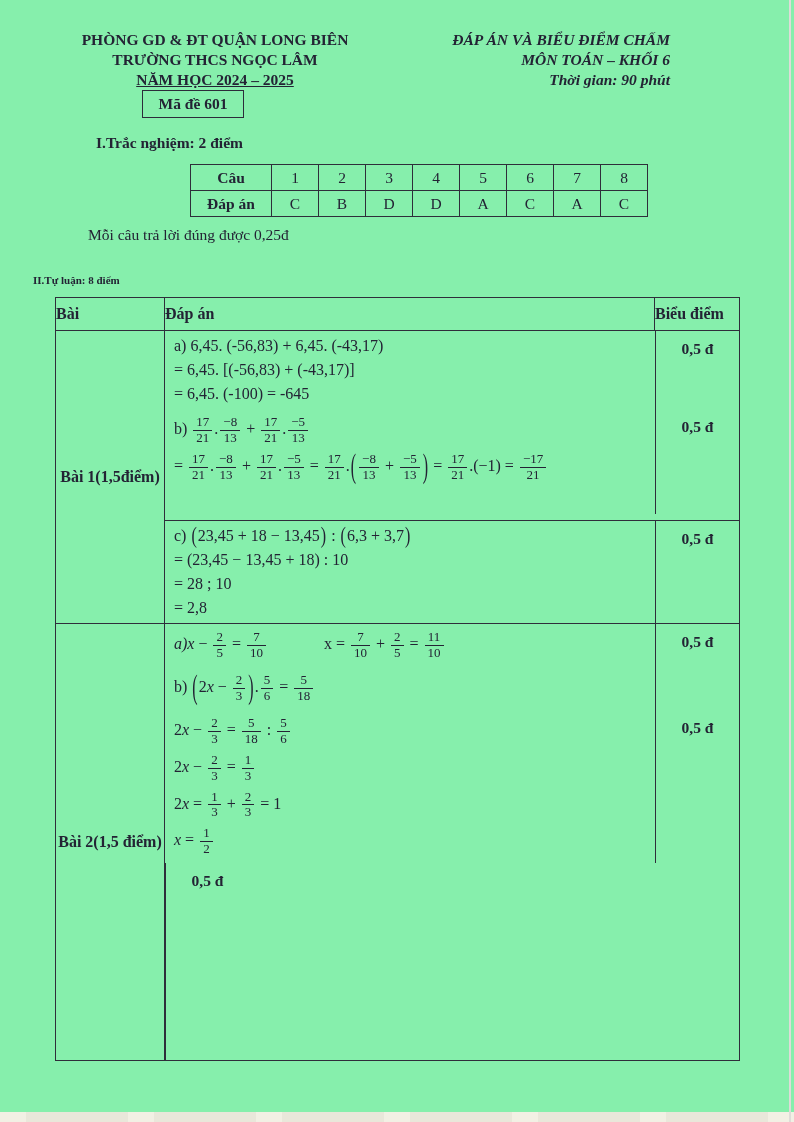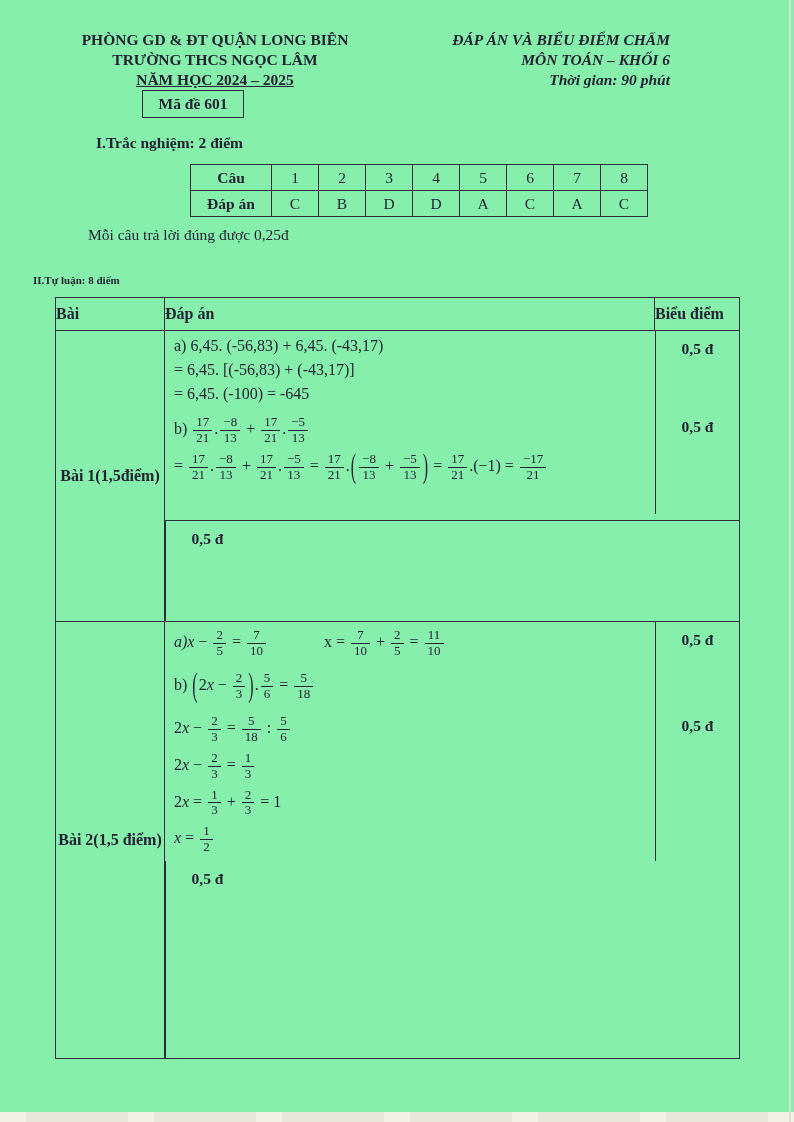--- a/index.html
+++ b/index.html
@@ -143,20 +143,26 @@
               <div class="group">
                 <div class="glines">
                   <div class="line">b) <span class="frac"><span class="num">17</span><span class="den">21</span></span>.<span class="frac"><span class="num">−8</span><span class="den">13</span></span> + <span class="frac"><span class="num">17</span><span class="den">21</span></span>.<span class="frac"><span class="num">−5</span><span class="den">13</span></span></div>
                   <div class="line">= <span class="frac"><span class="num">17</span><span class="den">21</span></span>.<span class="frac"><span class="num">−8</span><span class="den">13</span></span> + <span class="frac"><span class="num">17</span><span class="den">21</span></span>.<span class="frac"><span class="num">−5</span><span class="den">13</span></span> = <span class="frac"><span class="num">17</span><span class="den">21</span></span>.<span class="bigp">(</span><span class="frac"><span class="num">−8</span><span class="den">13</span></span> + <span class="frac"><span class="num">−5</span><span class="den">13</span></span><span class="bigp">)</span> = <span class="frac"><span class="num">17</span><span class="den">21</span></span>.(−1) = <span class="frac"><span class="num">−17</span><span class="den">21</span></span></div>
                 </div>
                 <div class="gscore"><span>0,5 đ</span></div>
               </div>
             </div>
             <div class="subrow">
               <div class="group">
+                <div class="glines">
+                  <div class="line">c) <span class="midp">(</span>23,45 + 18 − 13,45<span class="midp">)</span> : <span class="midp">(</span>6,3 + 3,7<span class="midp">)</span></div>
+                  <div class="line">= (23,45 − 13,45 + 18) : 10</div>
+                  <div class="line">= 28 ; 10</div>
+                  <div class="line">= 2,8</div>
+                </div>
                 <div class="gscore"><span>0,5 đ</span></div>
               </div>
             </div>
           </div>
         </div>
         <div class="problem p1">
           <div class="bai">
             <div>Bài 2</div>
             <div>(1,5 điểm)</div>
           </div>

